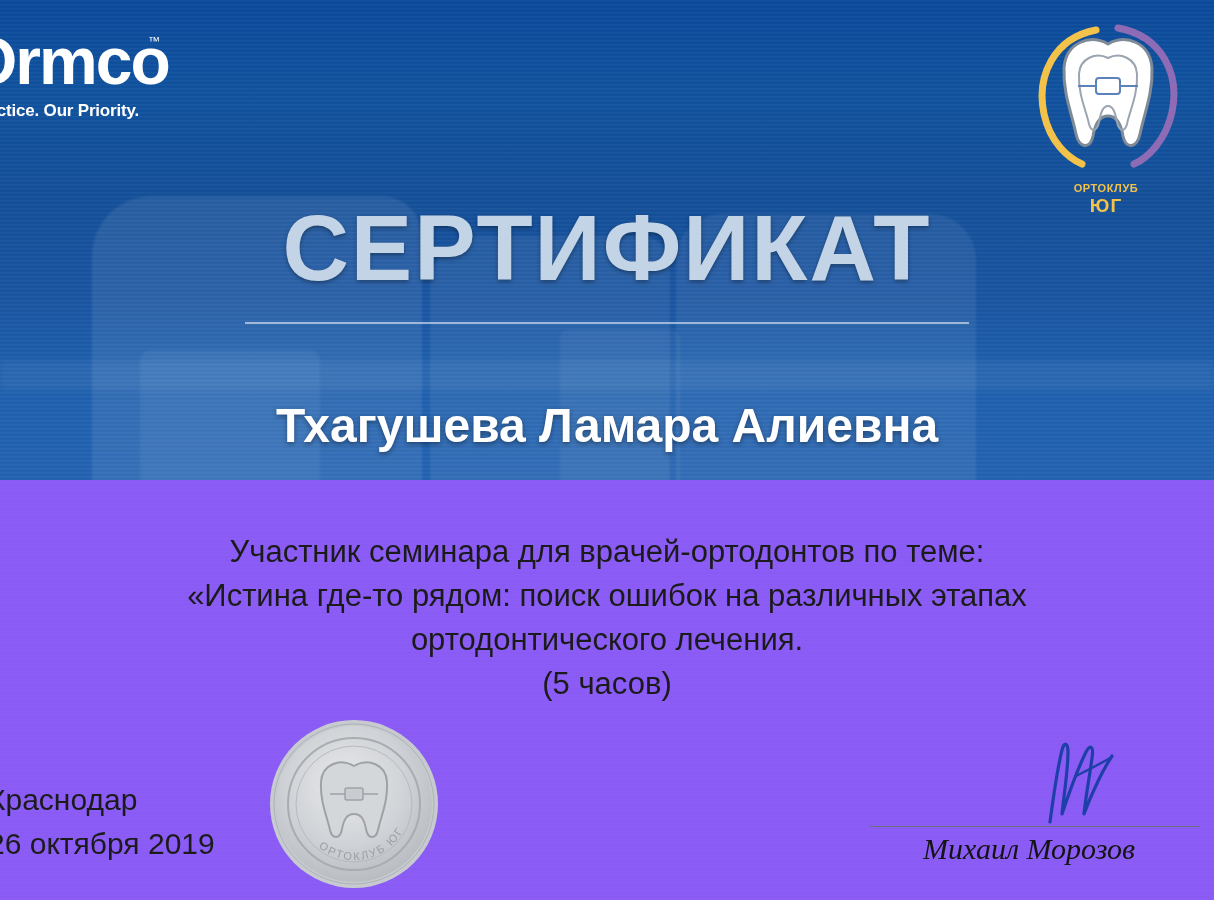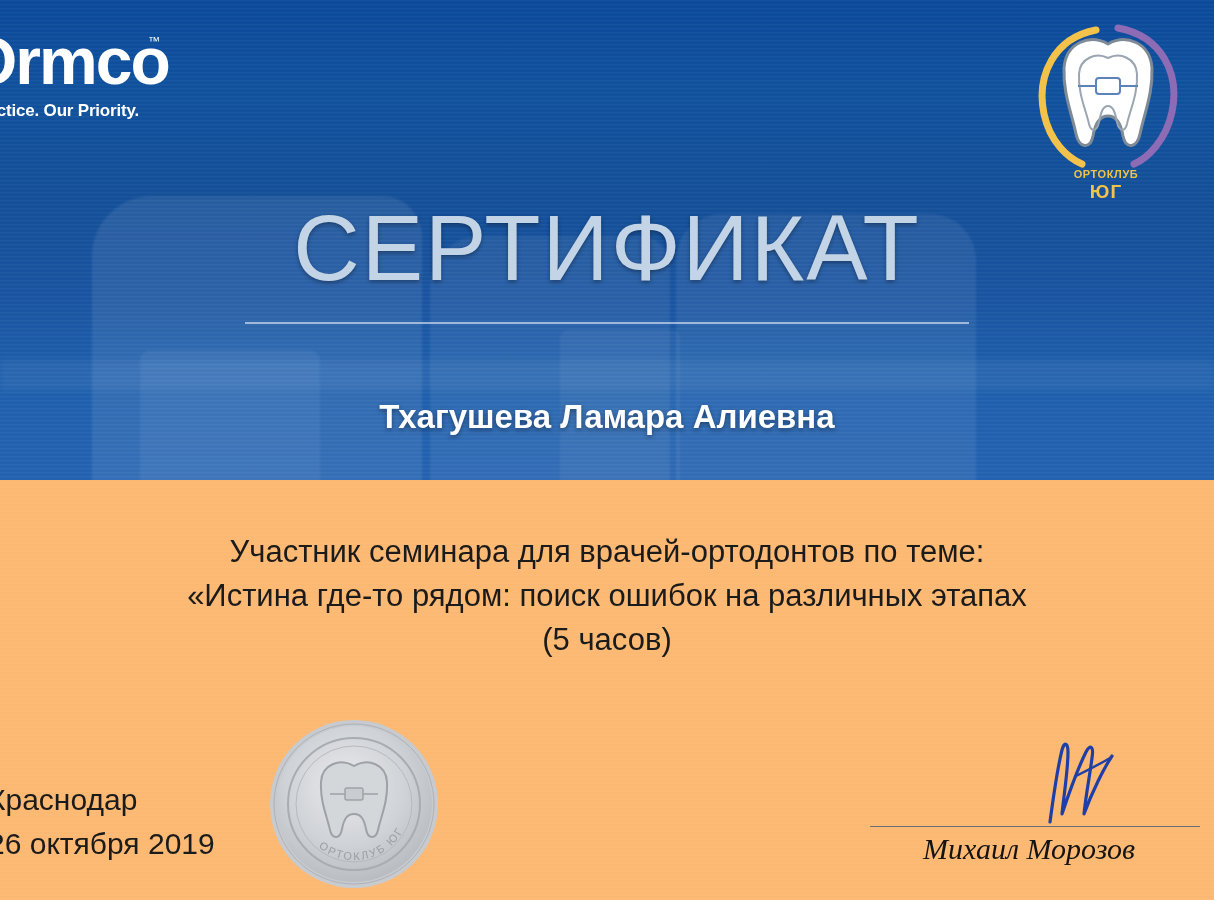--- a/index.html
+++ b/index.html
@@ -66,58 +66,58 @@
     font-size:17px; font-weight:bold; color:#ffffff; letter-spacing:-0.2px;
   }
 
   
   .ortoclub {
     position:absolute; right:24px; top:18px;
     width:168px; height:186px;
     z-index:5;
   }
   .ortoclub .oc-text {
-    position:absolute; left:0; right:0; top:150px;
+    position:absolute; left:0; right:0; top:164px;
     text-align:center; color:#f2c24a;
   }
   .oc-top { font-size:11px; font-weight:bold; letter-spacing:0.6px; }
   .oc-bottom { font-size:19px; font-weight:bold; letter-spacing:1px; margin-top:1px;text-align:center;}
 
   
   .cert-title {
     position:absolute; left:0; top:196px; width:1214px;
     text-align:center;
-    font-size:92px; font-weight:normal;
+    font-size:92px; font-weight:bold;
     letter-spacing:2px;
     color:#c3d4e6;
     text-shadow:0 2px 4px rgba(0,0,0,0.35);
     z-index:6;
   }
   .title-rule {
     position:absolute; left:245px; top:322px;
     width:724px; height:2px;
     background:rgba(255,255,255,0.55);
     z-index:6;
   }
 
   
   .recipient {
     position:absolute; left:0; top:398px; width:1214px;
     text-align:center;
-    font-size:33px; font-weight:bold;
+    font-size:48px; font-weight:bold;
     color:#ffffff;
     text-shadow:0 2px 5px rgba(0,0,0,0.4);
     z-index:7;
   }
 
   
   .body-area {
     position:absolute; left:0; top:480px;
     width:1214px; height:420px;
-    background:#fdba74;
+    background:#8b5cf6;
   }
   .body-area::after{
     content:"";
     position:absolute; inset:0;
     background:repeating-linear-gradient(180deg, rgba(0,0,0,0.012) 0px, rgba(0,0,0,0.012) 1px, rgba(255,255,255,0) 2px, rgba(255,255,255,0) 4px);
     pointer-events:none;
   }
   .desc {
     position:absolute; left:0; top:50px; width:1214px;
     text-align:center;
@@ -211,20 +211,21 @@
 
   <div class="cert-title">СЕРТИФИКАТ</div>
   <div class="title-rule"></div>
 
   <div class="recipient">Тхагушева Ламара Алиевна</div>
 
   <div class="body-area">
     <div class="desc">
       <div>Участник семинара для врачей-ортодонтов по теме:</div>
       <div>«Истина где-то рядом: поиск ошибок на различных этапах</div>
+      <div>ортодонтического лечения.</div>
       <div>(5 часов)</div>
     </div>
   </div>
 
   <div class="seal">
     <svg width="172" height="172" viewBox="0 0 172 172">
       <defs>
         <radialGradient id="sealg" cx="45%" cy="38%" r="70%">
           <stop offset="0%" stop-color="#e9eaec"></stop>
           <stop offset="55%" stop-color="#cfd2d6"></stop>

